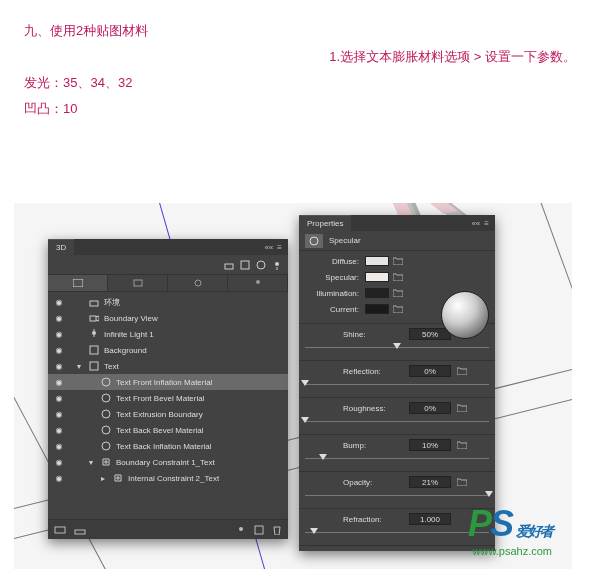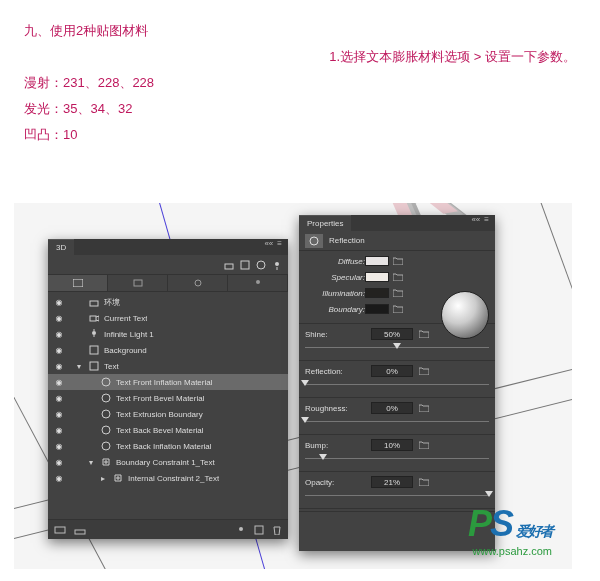--- a/index.html
+++ b/index.html
@@ -7,21 +7,21 @@
 .doc { padding: 18px 24px; font-size: 13px; color: #be185d; line-height: 2.0; }
 .doc .indent { padding-left: 14px; text-align: right; }
 .stage { position: absolute; left: 14px; bottom: 12px; width: 558px; height: 366px; overflow: hidden; border: 0; }
 .bg3d { position: absolute; inset: 0; background: #f5f5f5; }
 .bg3d .gline { position: absolute; width: 800px; height: 1px; background: #777; transform-origin: left center; }
 .bg3d .gline.blue { background: #4a3fd8; }
 .flattext { position: absolute; transform: matrix(1,-0.18,0.4,0.92,0,0); }
 .flattext .letter { position: absolute; font-size: 90px; font-weight: 900; letter-spacing: 6px; color: #e0a8b1; text-shadow: 4px 4px 0 #999, 8px 8px 0 #777; opacity: 0.55; }
 
 .panel { position: absolute; background: #424242; color: #ddd; font-family: Arial, sans-serif; font-size: 8px; box-shadow: 0 4px 12px rgba(0,0,0,0.5); }
-.panel .titlebar { display: flex; height: 16px; background: #383838; }
+.panel .titlebar { display: flex; align-items: center; height: 16px; background: #383838; }
 .panel .tab { padding: 0 8px; height: 16px; line-height: 16px; background: #424242; color: #ddd; border-top: 1px solid #555; }
 .panel .header-icons { margin-left: auto; display: flex; gap: 4px; padding-right: 6px; color: #bbb; }
 .panel .close { cursor: default; }
 
 .p3d { left: 34px; top: 36px; width: 240px; height: 300px; }
 .p3d .strip { display: flex; align-items: center; height: 20px; padding: 0 6px; gap: 6px; border-bottom: 1px solid #333; }
 .p3d .strip .spacer { flex: 1; }
 .p3d .tabrow { display: flex; border-bottom: 1px solid #333; }
 .p3d .tabrow .tbtn { flex: 1; display: flex; align-items: center; justify-content: center; height: 16px; border-right: 1px solid #333; color: #bbb; }
 .p3d .tabrow .tbtn.active { background: #505050; color: #fff; }
@@ -33,27 +33,27 @@
 .row .ico { width: 12px; height: 10px; display: flex; align-items: center; justify-content: center; }
 .row.sel { background: #6a6a6a; }
 .row .label { white-space: nowrap; overflow: hidden; }
 .p3d .footer { position: absolute; bottom: 0; left: 0; right: 0; height: 20px; display: flex; align-items: center; gap: 8px; padding: 0 6px; border-top: 1px solid #333; background: #3c3c3c; }
 .p3d .footer .spacer { flex: 1; }
 
 .pprop { left: 285px; top: 12px; width: 196px; height: 336px; }
 .pprop .section { display: flex; align-items: center; height: 20px; padding: 0 6px; gap: 6px; border-bottom: 1px solid #333; }
 .pprop .section .aicon { width: 18px; height: 14px; background: #666; display: flex; align-items: center; justify-content: center; }
 .swrow { display: flex; align-items: center; height: 16px; padding: 0 6px; }
-.swrow .lbl { width: 60px; text-align: right; padding-right: 0; font-style: italic; }
+.swrow .lbl { width: 60px; text-align: right; padding-right: 6px; }
 .swrow .swatch { width: 24px; height: 10px; border: 1px solid #222; }
 .swrow .folder { margin-left: 4px; color: #aaa; }
 .preview { position: absolute; right: 6px; top: 40px; width: 48px; height: 48px; border-radius: 50%; background: radial-gradient(circle at 35% 30%, #fff 0%, #ccc 40%, #777 75%, #444 100%); border: 1px solid #222; }
 .sliderow { padding: 2px 6px 6px 6px; }
 .sliderow .top { display: flex; align-items: center; gap: 6px; }
-.sliderow .top .lbl { flex: 0 0 60px; }
+.sliderow .top .lbl { flex: 0 0 60px; margin-left: 38px; }
 .sliderow .top .val { width: 42px; height: 12px; background: #2f2f2f; border: 1px solid #222; text-align: center; line-height: 11px; color: #ddd; }
 .sliderow .track { position: relative; margin-top: 4px; height: 8px; }
 .sliderow .track .line { position: absolute; left: 0; right: 0; top: 3px; height: 1px; background: #777; }
 .sliderow .track .hdl { position: absolute; top: -1px; width: 0; height: 0; border-left: 4px solid transparent; border-right: 4px solid transparent; border-top: 6px solid #ddd; transform: translateX(-4px); }
 .divider { height: 1px; background: #333; margin: 2px 0; }
 
 .ps-logo { position: absolute; right: 20px; bottom: 12px; text-align: right; }
 .ps-logo .big { font-size: 36px; font-weight: 900; font-style: italic; letter-spacing: -2px; }
 .ps-logo .big .p { color: #2b9a3e; }
 .ps-logo .big .s { color: #1c6fb0; }
@@ -61,21 +61,20 @@
 .ps-logo .url { font-size: 11px; color: #2b9a3e; }
 
 svg { display: block; }
 </style>
 </head>
 <body>
 
 <div class="doc">
   <div>九、使用2种贴图材料</div>
   <div class="indent">1.选择文本膨胀材料选项 &gt; 设置一下参数。</div>
-  <div>漫射：231、228、228</div>
   <div>发光：35、34、32</div>
   <div>凹凸：10</div>
 </div>
 
 <div class="stage">
   <div class="bg3d">
     <div class="gline" style="left:-100px; top:360px; transform:rotate(-14deg); width:900px;"></div>
     <div class="gline" style="left:-60px; top:320px; transform:rotate(-14deg); width:900px;"></div>
     <div class="gline" style="left:-50px; top:100px; transform:rotate(62deg); width:500px;"></div>
     <div class="gline blue" style="left:140px; top:-20px; transform:rotate(74deg); width:500px;"></div>
@@ -155,21 +154,21 @@
         <div class="row">
           <span class="eye">◉</span>
           <span class="ind" style="width:0px"></span>
           <span class="tog"></span>
           <span class="ico">
             <svg width="10" height="10">
               <rect x="1" y="3" width="6" height="5" fill="none" stroke="#ccc"></rect>
               <path d="M7 4l3-1v5l-3-1" fill="none" stroke="#ccc"></path>
             </svg>
           </span>
-          <span class="label">Current Text</span>
+          <span class="label">Boundary View</span>
         </div>
         <div class="row">
           <span class="eye">◉</span>
           <span class="ind" style="width:0px"></span>
           <span class="tog"></span>
           <span class="ico">
             <svg width="10" height="10">
               <circle cx="5" cy="4" r="2" fill="#ccc"></circle>
               <line x1="5" y1="0" x2="5" y2="2" stroke="#ccc"></line>
               <line x1="5" y1="6" x2="5" y2="8" stroke="#ccc"></line>
@@ -314,21 +313,21 @@
         <span>««</span>
         <span class="close">≡</span>
       </div>
     </div>
     <div class="section">
       <span class="aicon">
           <svg width="10" height="10">
             <circle cx="5" cy="5" r="4" fill="none" stroke="#ddd"></circle>
           </svg>
         </span>
-      <span>Reflection</span>
+      <span>Specular</span>
     </div>
     <div id="swatches" style="position:relative; padding-top:2px; padding-bottom:4px;">
       <div class="preview"></div>
     <div class="swrow">
           <span class="lbl">Diffuse:</span>
           <span class="swatch" style="background:#e7e4e4"></span>
           <span class="folder">
             <svg width="10" height="8">
               <path d="M0 1h3l1 1h6v6h-10z" fill="none" stroke="#aaa"></path>
             </svg>
@@ -346,21 +345,21 @@
         <div class="swrow">
           <span class="lbl">Illumination:</span>
           <span class="swatch" style="background:#232220"></span>
           <span class="folder">
             <svg width="10" height="8">
               <path d="M0 1h3l1 1h6v6h-10z" fill="none" stroke="#aaa"></path>
             </svg>
           </span>
         </div>
         <div class="swrow">
-          <span class="lbl">Boundary:</span>
+          <span class="lbl">Current:</span>
           <span class="swatch" style="background:#1a1a1a"></span>
           <span class="folder">
             <svg width="10" height="8">
               <path d="M0 1h3l1 1h6v6h-10z" fill="none" stroke="#aaa"></path>
             </svg>
           </span>
         </div>
       </div>
     <div class="divider"></div>
     <div id="sliders">
@@ -437,20 +436,30 @@
                 <path d="M0 1h3l1 1h6v6h-10z" fill="none" stroke="#aaa"></path>
               </svg>
             </span>
           </div>
           <div class="track">
             <div class="line"></div>
             <div class="hdl" style="left:100%"></div>
           </div>
         </div>
         <div class="divider"></div>
+        <div class="sliderow">
+          <div class="top">
+            <span class="lbl">Refraction:</span>
+            <span class="val">1.000</span>
+          </div>
+          <div class="track">
+            <div class="line"></div>
+            <div class="hdl" style="left:5%"></div>
+          </div>
+        </div>
         <div class="divider"></div>
       </div>
   </div>
 
   <div class="ps-logo">
     <div class="big"><span class="p">P</span><span class="s">S</span><span class="cn">爱好者</span></div>
     <div class="url">www.psahz.com</div>
   </div>
 </div>
 

